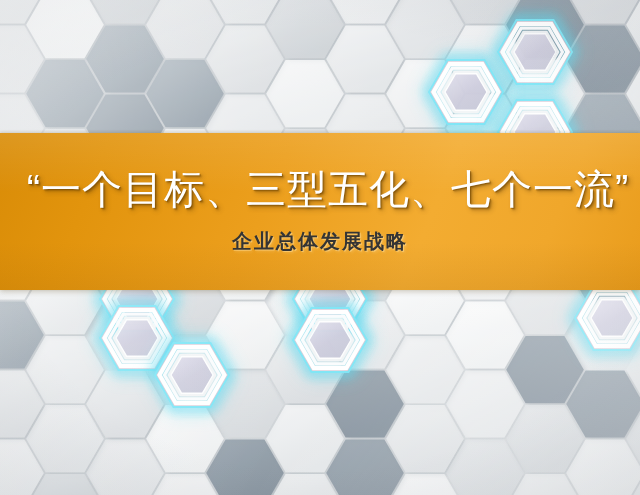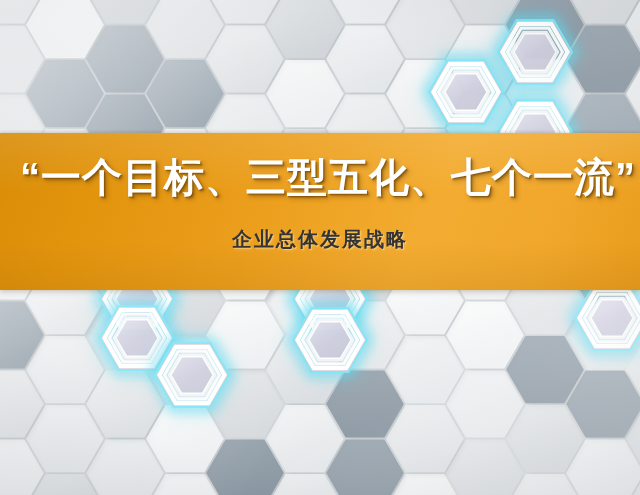--- a/index.html
+++ b/index.html
@@ -95,44 +95,44 @@
     height: 100%;
     display: flex;
     flex-direction: column;
     align-items: center;
     justify-content: center;
   }
 
   .title-main {
     font-family: "Liberation Sans", "DejaVu Sans", sans-serif;
     font-size: 40px;
-    font-weight: bold;
+    font-weight: normal;
     color: #ffffff;
     letter-spacing: 1px;
     line-height: 1.05;
     white-space: nowrap;
     text-shadow:
        1px 1px 0 rgba(120,74,4,0.55),
        2px 2px 2px rgba(90,56,3,0.42),
        3px 3px 5px rgba(70,44,2,0.30);
     margin: 0 0 16px 16px;
   }
 
   .title-sub {
-    font-family: Liberation Mono, monospace;
+    font-family: Liberation Serif, serif;
     font-size: 20px;
     font-weight: bold;
     color: #343434;
     letter-spacing: 2px;
     line-height: 1.1;
     white-space: nowrap;
     text-shadow:
        1px 1px 0 rgba(255,225,160,0.50),
        2px 2px 3px rgba(255,220,150,0.30);
-    margin: 16px;
+    margin: 4px;
   }
 </style>
 </head>
 <body>
 
 <div id="slide">
 
   <div class="bg-base"></div>
 
   <div class="hex-layer">

